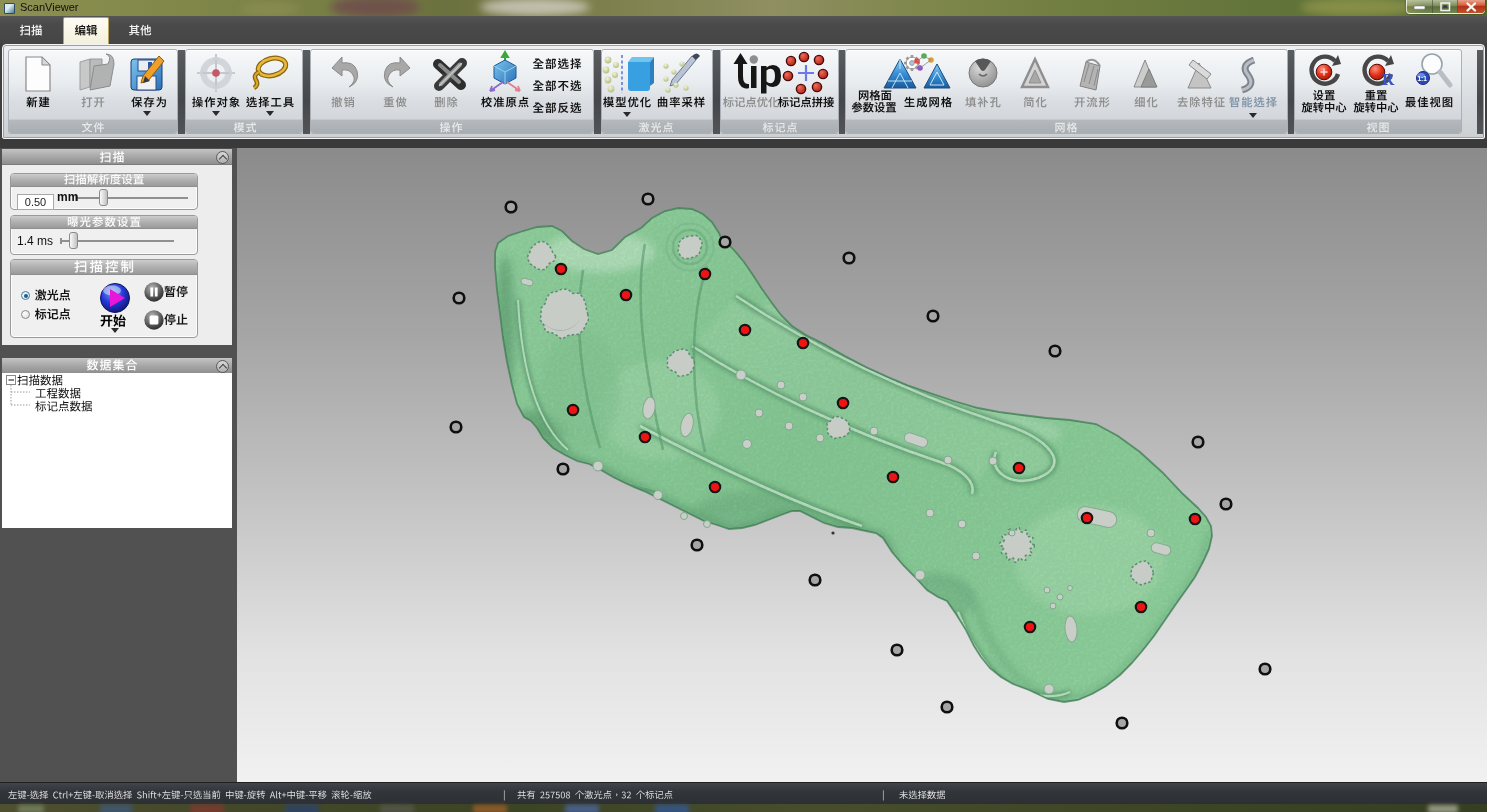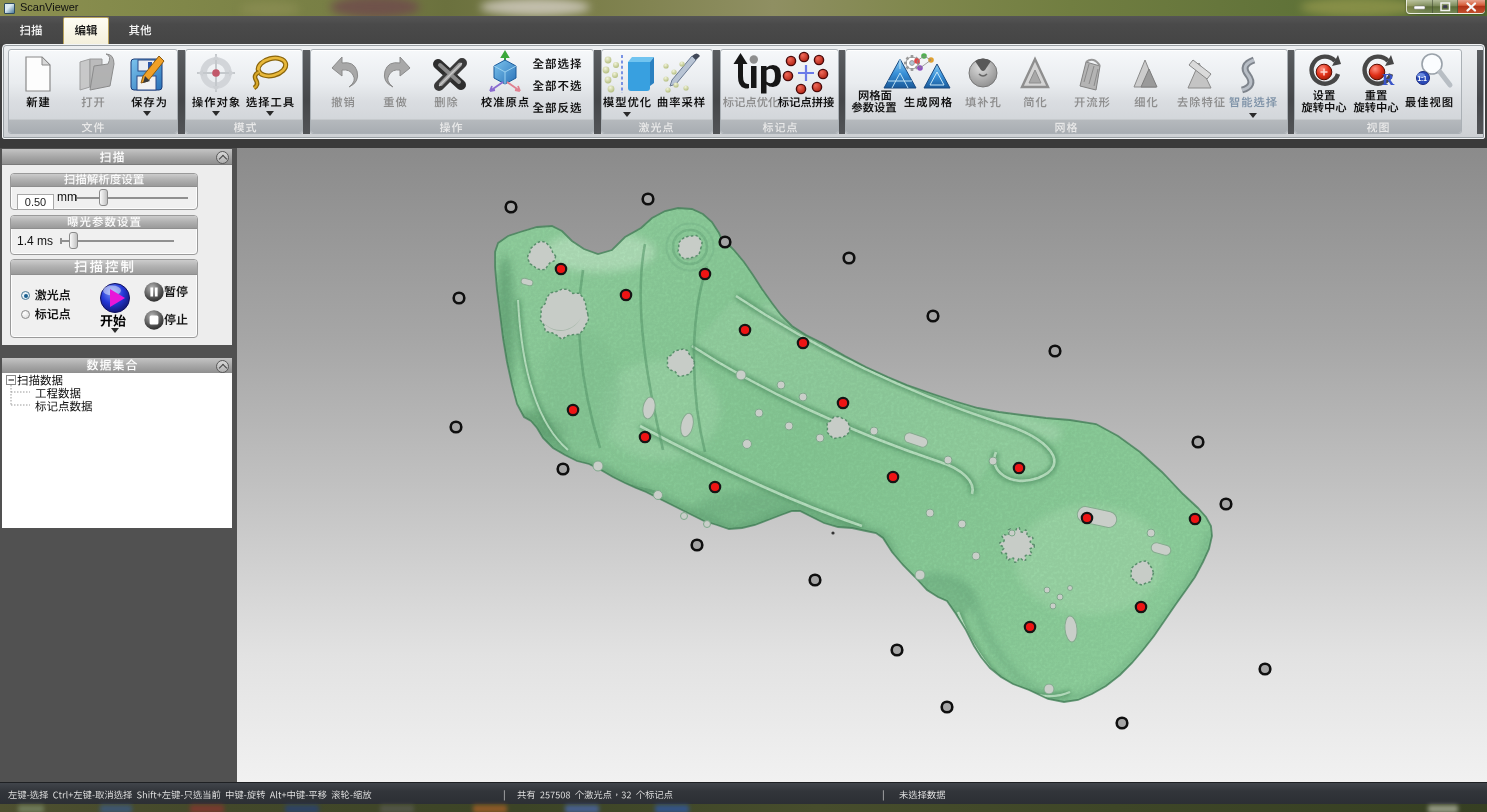--- a/index.html
+++ b/index.html
@@ -329,21 +329,21 @@
 <div class="abs gbox" style="top:259px;height:79px">
     <div class="gbh" style="height:15px"></div>
   </div>
 <div class="abs" id="resinput">0.50</div>
 <div class="abs slider-track" style="left:75px;top:197px;width:113px"></div>
 <div class="abs slider-tick" style="left:75px;top:195px"></div>
 <div class="abs slider-thumb" style="left:99px;top:189px"></div>
 <div class="abs slider-track" style="left:60px;top:240px;width:114px"></div>
 <div class="abs slider-tick" style="left:60px;top:238px"></div>
 <div class="abs slider-thumb" style="left:69px;top:232px"></div>
-<div class="abs" style="left:57px;top:190px;font-size:12px;font-weight:normal;color:#111">mm</div>
+<div class="abs" style="left:57px;top:190px;font-size:12px;font-weight:bold;color:#111">mm</div>
 <div class="abs" style="left:17px;top:234px;font-size:12px;color:#111">1.4 ms</div>
 <div class="abs radio" id="radio1" style="left:21px;top:291px"></div>
 <div class="abs radio" style="left:21px;top:310px"></div>
 <svg class="abs" style="left:95px;top:278px" width="80" height="62" viewBox="0 0 80 62">
 <defs>
 <radialGradient id="playg" cx=".4" cy=".3" r=".85">
 <stop offset="0" stop-color="#7a9af8"></stop>
         <stop offset=".45" stop-color="#2438d8"></stop>
         <stop offset="1" stop-color="#0a0a50"></stop>
       </radialGradient>

